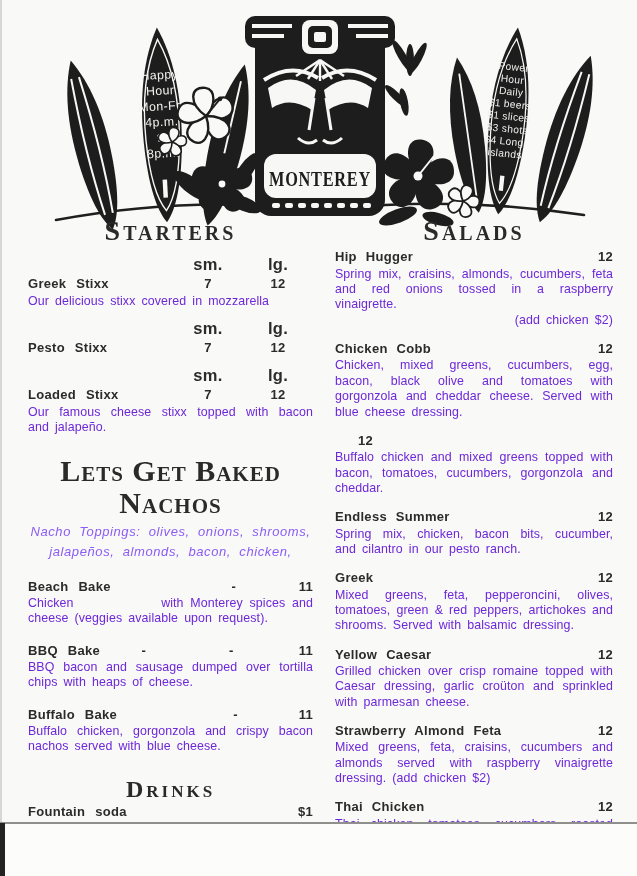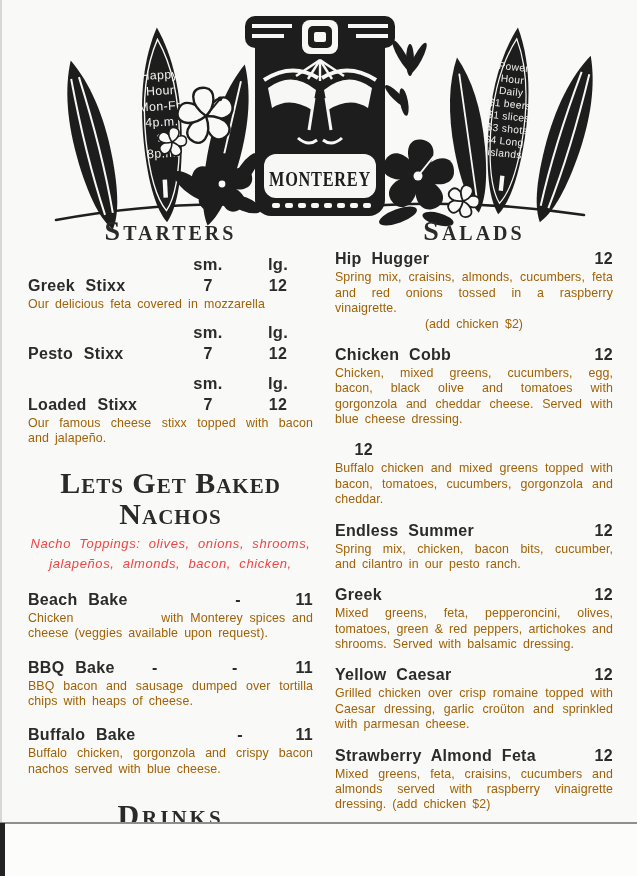--- a/index.html
+++ b/index.html
@@ -18,44 +18,44 @@
   .columns{position:absolute;left:28px;top:216px;width:585px;display:flex;gap:22px;}
   .col-left{width:285px;flex:none;}
   .col-right{flex:1;}
 
   .menu-heading{
     font-family:"Liberation Serif",serif;font-variant:small-caps;font-weight:700;
     text-align:center;color:#2a2a2a;margin:0;line-height:1.05;
   }
   .h-big{font-size:28px;letter-spacing:3px;}
   .h-nachos{font-size:30px;letter-spacing:1px;margin-top:20px;}
-  .h-drinks{font-size:30px;letter-spacing:3px;margin-top:22px;}
+  .h-drinks{font-size:24px;letter-spacing:3px;margin-top:22px;}
 
   .toppings{
     font-style:italic;font-size:13px;letter-spacing:.6px;word-spacing:4px;
-    text-align:center;color:#ef4444;line-height:1.55;margin-top:4px;
+    text-align:center;color:#8b5cf6;line-height:1.55;margin-top:4px;
   }
 
   .size-row{display:flex;align-items:baseline;font-size:16.5px;font-weight:600;
     letter-spacing:.3px;margin-top:10px;color:#2b2b2b;}
   .cell-name{flex:1;}
   .cell-sm{width:70px;text-align:center;flex:none;}
   .cell-lg{width:70px;text-align:center;flex:none;}
 
-  .item-row{display:flex;align-items:baseline;font-size:16px;font-weight:600;
+  .item-row{display:flex;align-items:baseline;font-size:13px;font-weight:600;
     letter-spacing:.3px;word-spacing:6px;line-height:1.25;color:#2b2b2b;margin-top:2px;}
   .i-price{flex:none;width:38px;text-align:right;word-spacing:0;}
   .n-dash{flex:1;text-align:center;word-spacing:0;}
 
   .desc{
-    font-size:12.4px;color:#a16207;line-height:1.24;text-align:justify;
+    font-size:12.4px;color:#6d28d9;line-height:1.24;text-align:justify;
     word-spacing:2.5px;letter-spacing:.1px;margin:1px 0 0 0;
   }
   .desc .note-inline{font-style:italic;font-size:13.5px;letter-spacing:1.5px;word-spacing:3px;}
-  .note-line{display:block;text-align:center;}
+  .note-line{display:block;text-align:right;}
 
   .block{margin-bottom:6px;}
   .n-item{margin-top:16px;}
   .salad-item{margin-bottom:13px;}
   .salad-item .item-row{word-spacing:5px;}
   .col-right .menu-heading{margin-bottom:4px;}
 </style>
 </head>
 <body>
 
@@ -253,21 +253,21 @@
         <div class="size-row">
           <span class="cell-name"></span>
           <span class="cell-sm">sm.</span>
           <span class="cell-lg">lg.</span>
         </div>
         <div class="item-row">
           <span class="cell-name">Greek Stixx</span>
           <span class="cell-sm">7</span>
           <span class="cell-lg">12</span>
         </div>
-        <p class="desc">Our delicious feta covered in mozzarella</p>
+        <p class="desc">Our delicious stixx covered in mozzarella</p>
       </div>
 
       <div class="block">
         <div class="size-row">
           <span class="cell-name"></span>
           <span class="cell-sm">sm.</span>
           <span class="cell-lg">lg.</span>
         </div>
         <div class="item-row">
           <span class="cell-name">Pesto Stixx</span>

